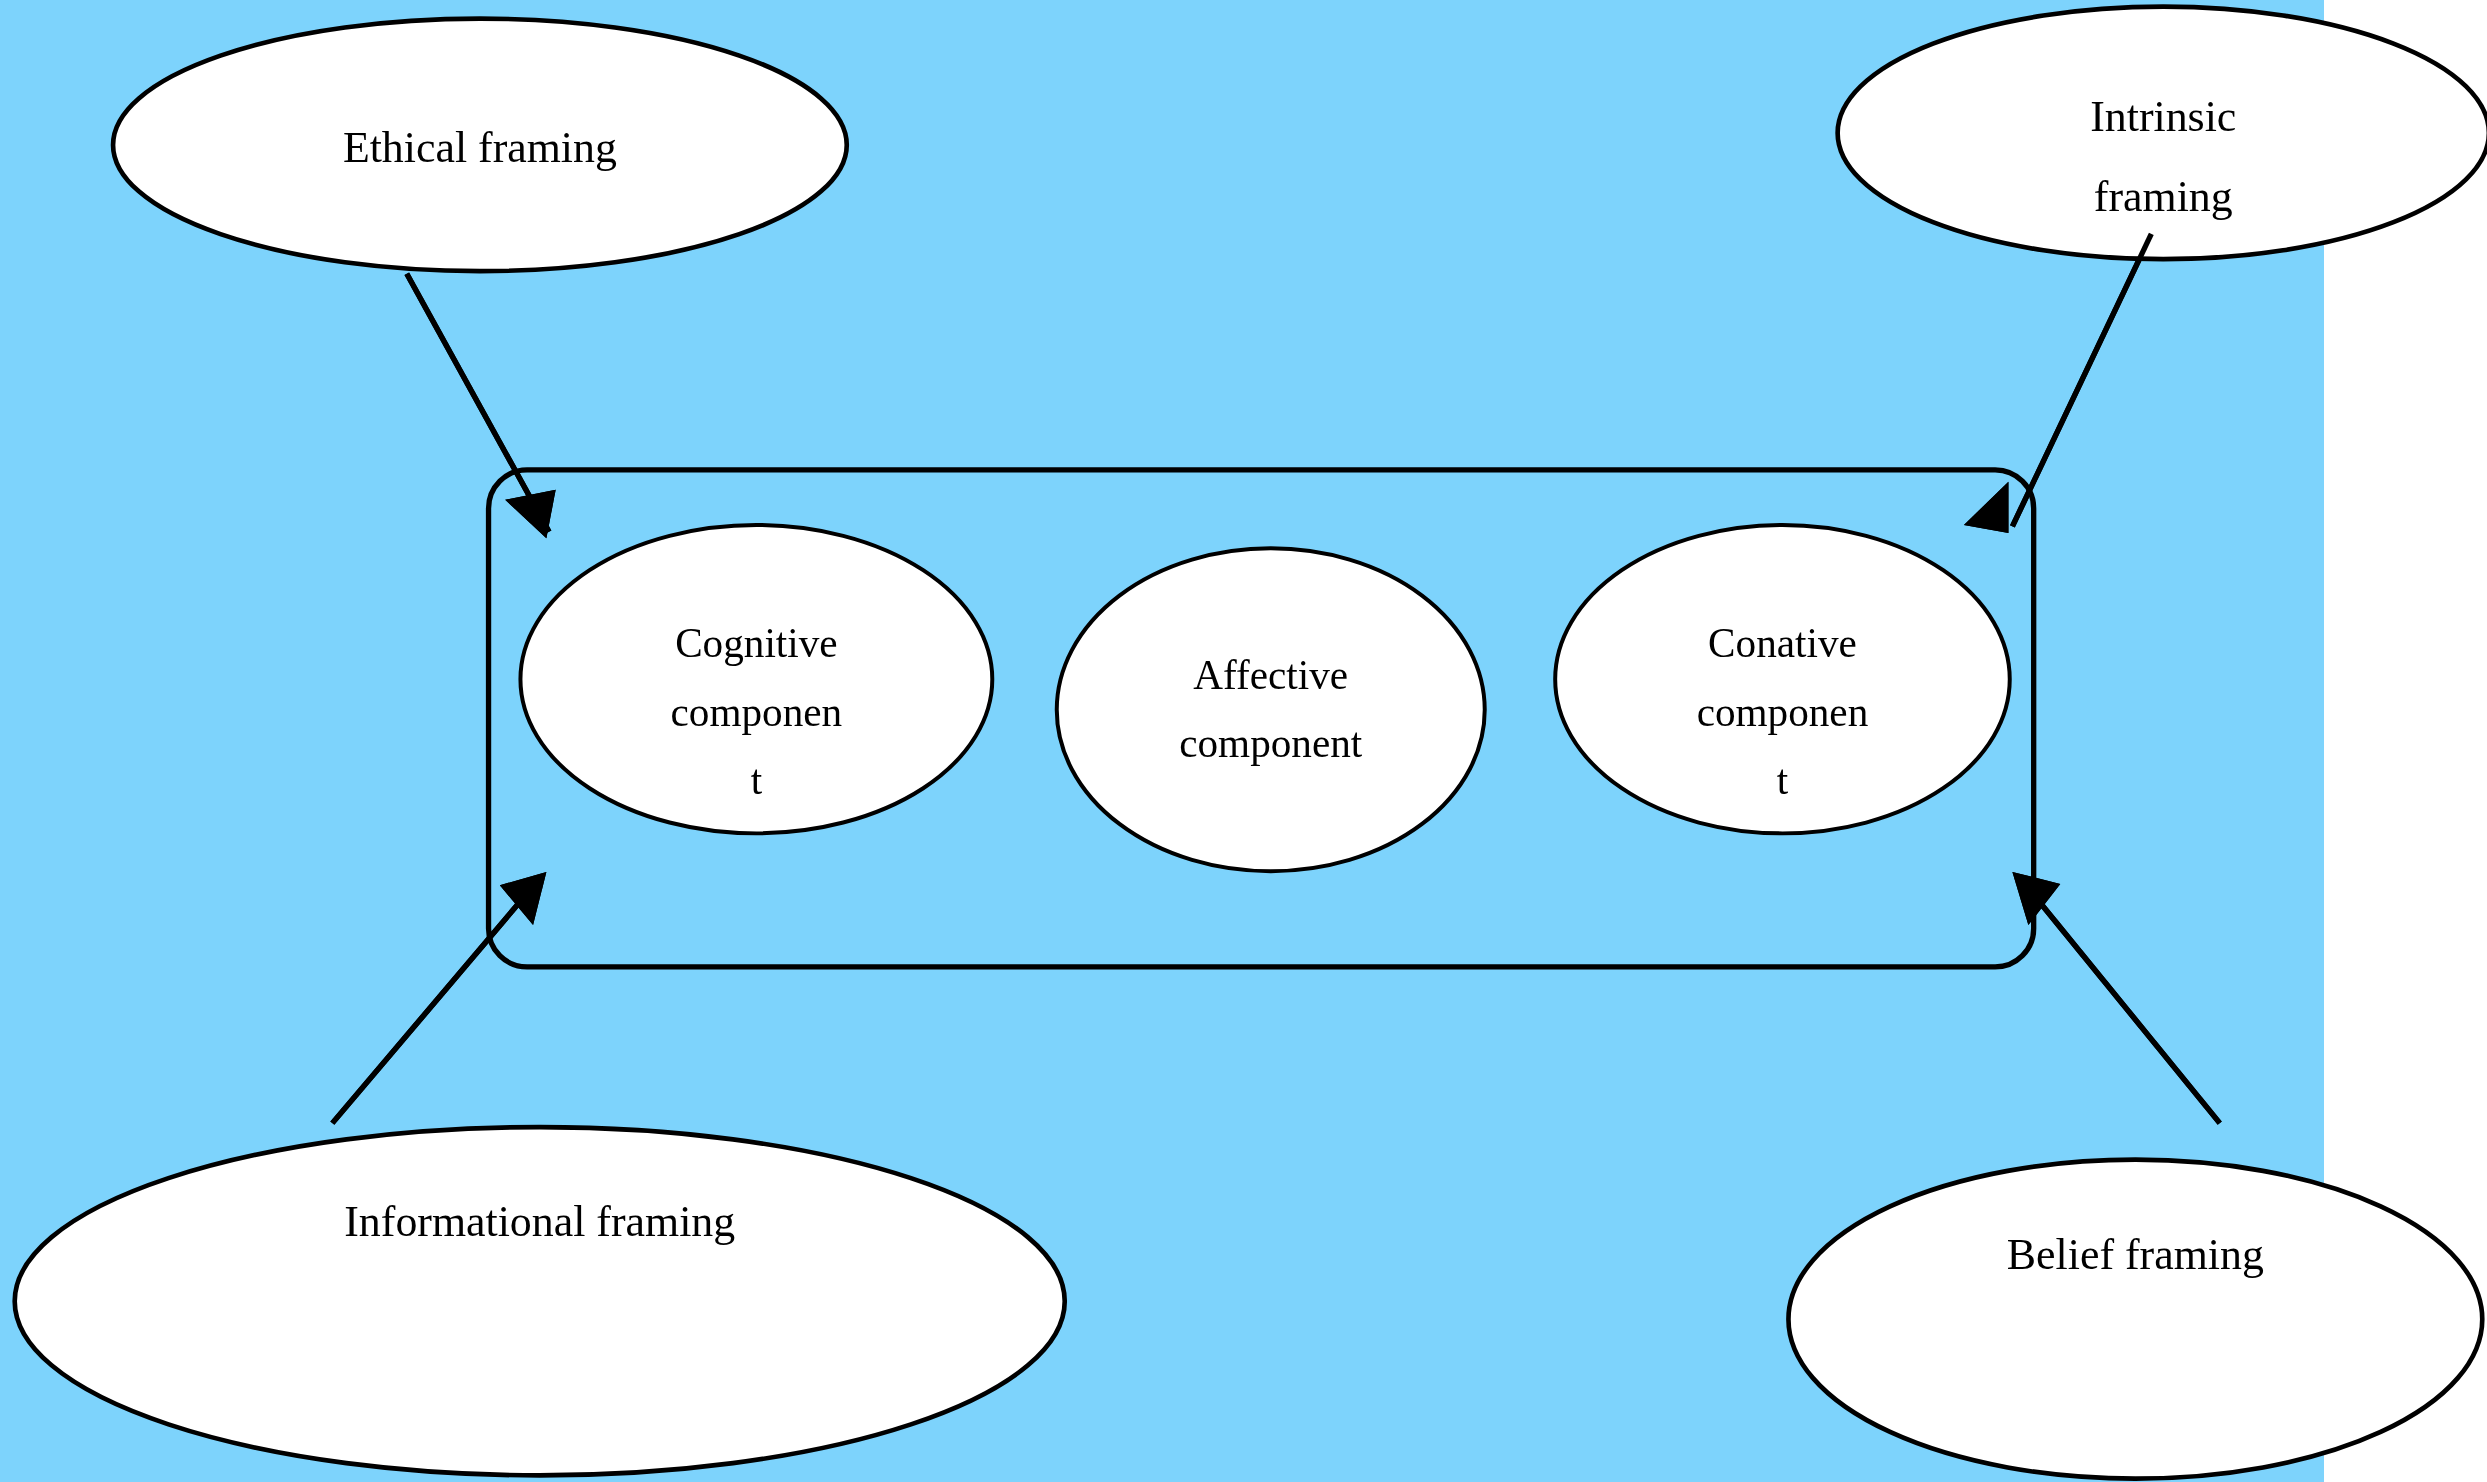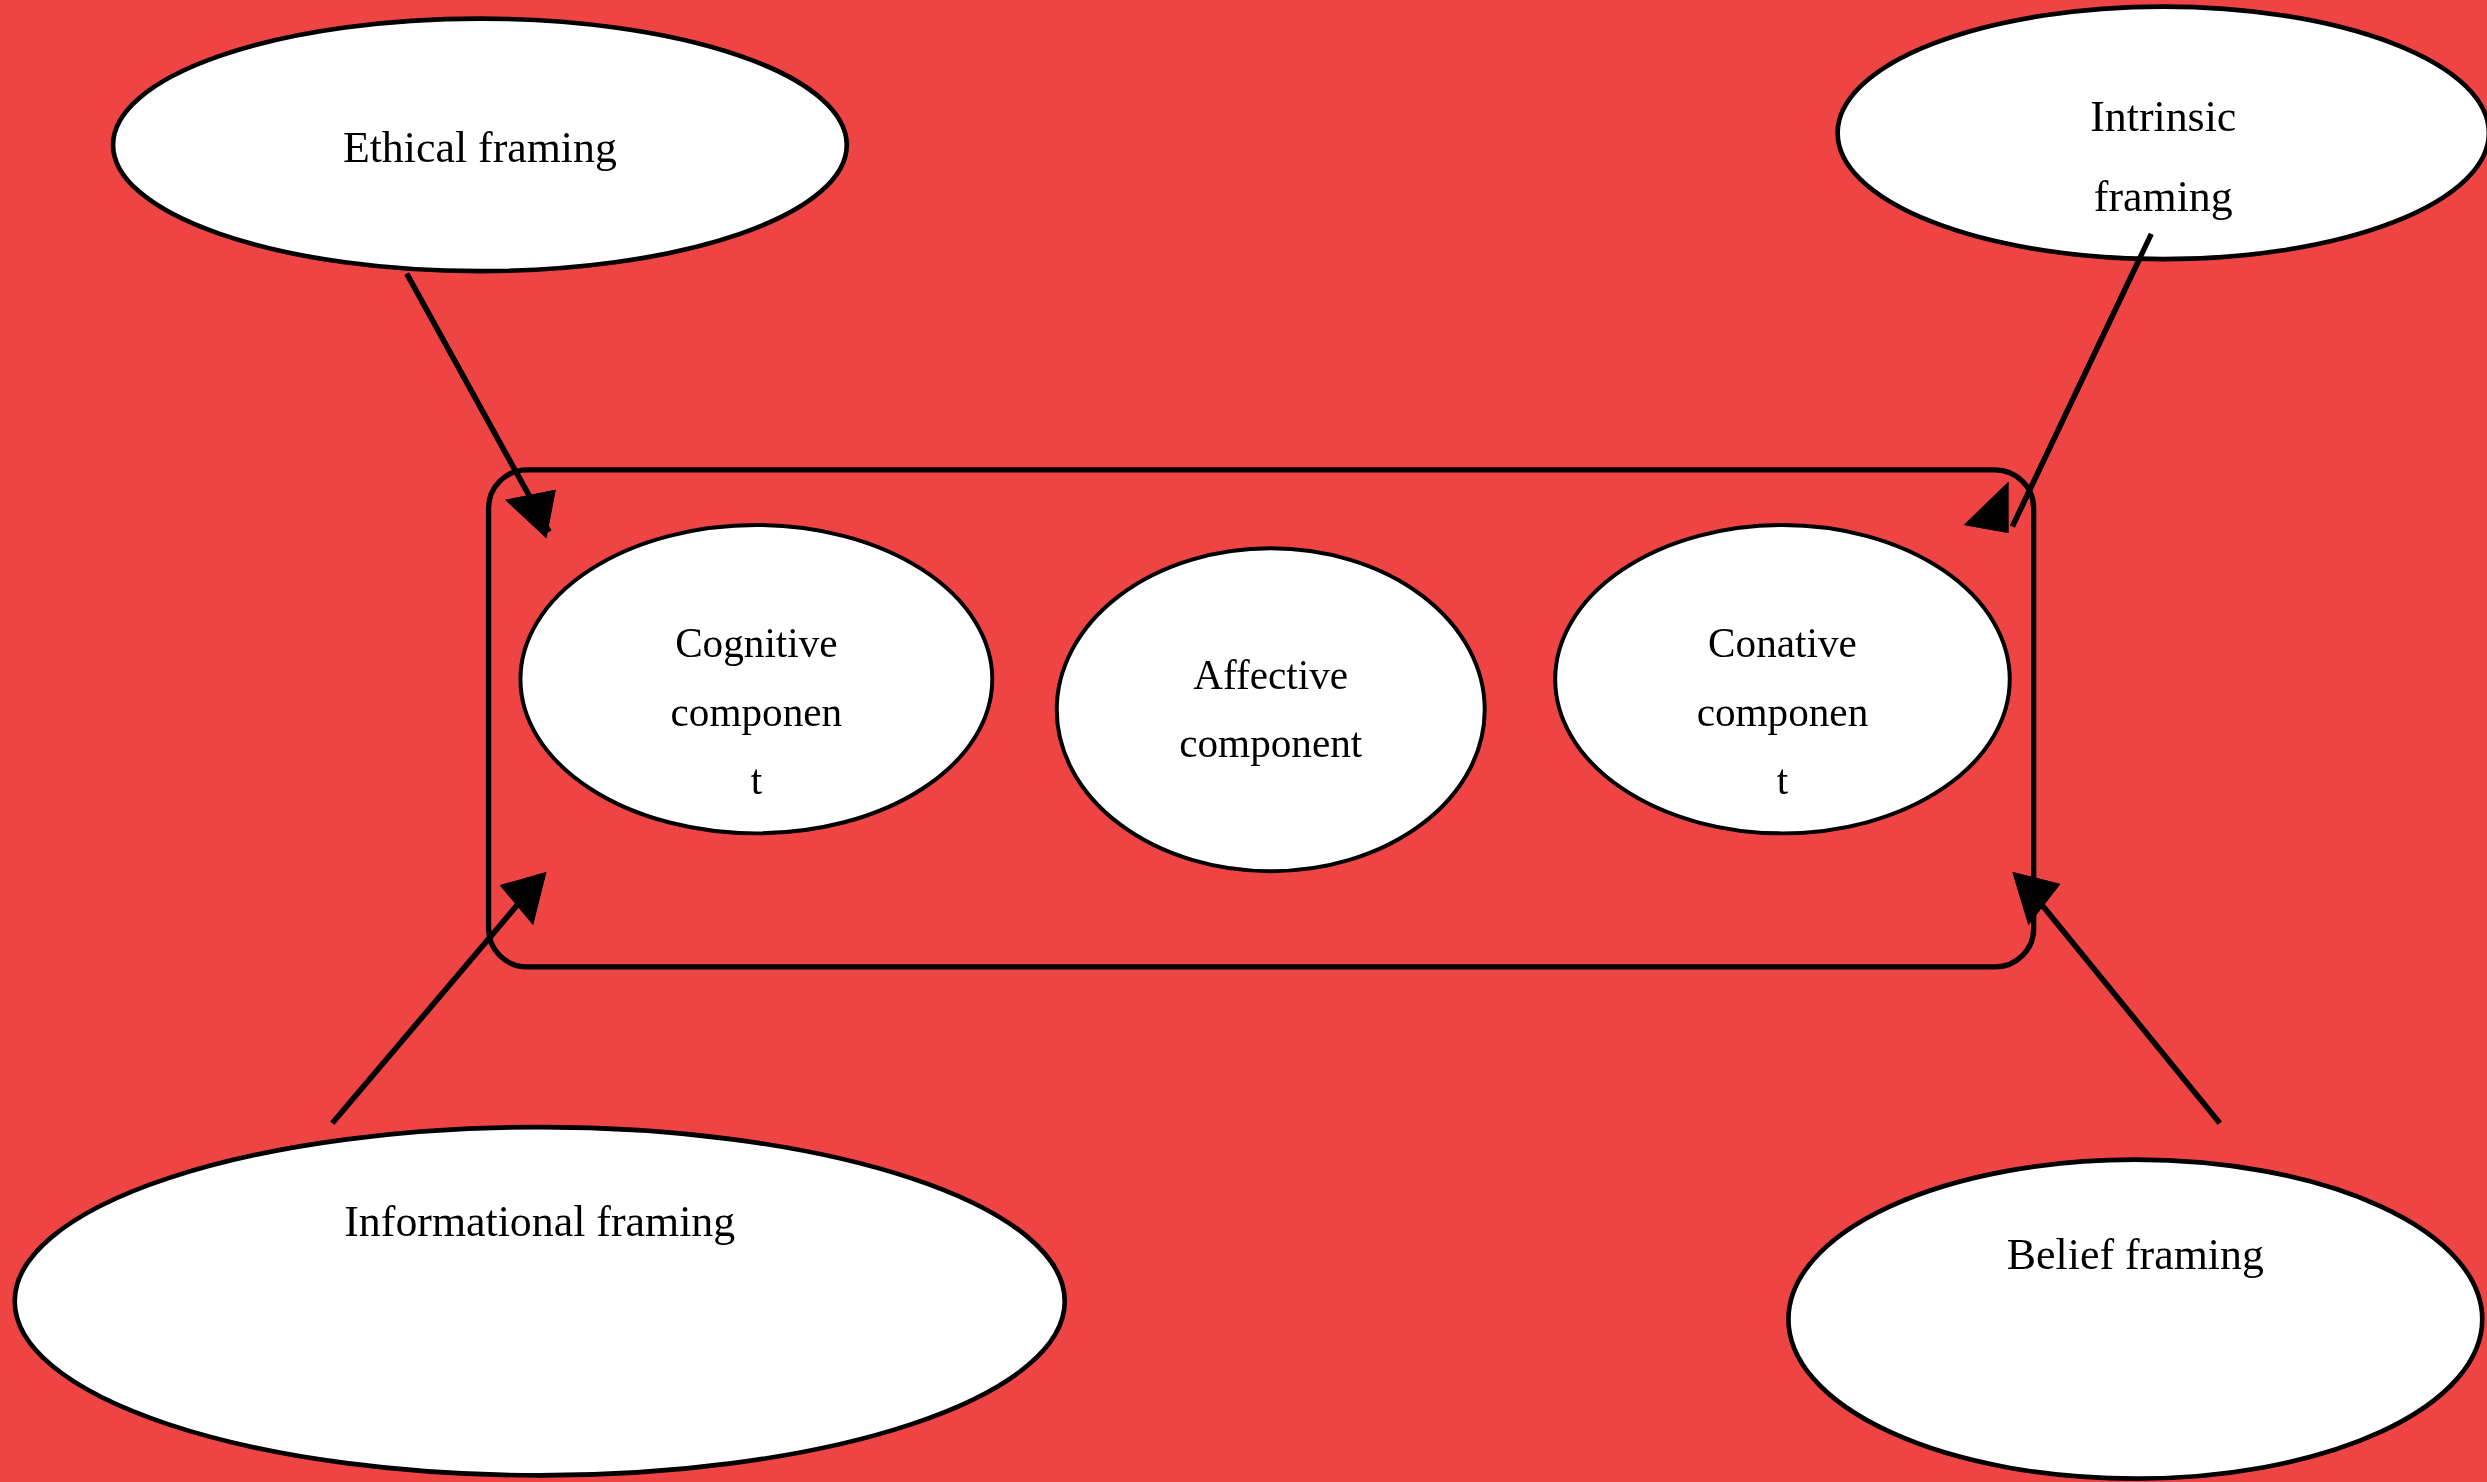--- a/index.html
+++ b/index.html
@@ -9,23 +9,24 @@
     background: #ffffff;
   }
   body {
     width: 2487px;
     height: 1482px;
     font-family: "Liberation Serif", "DejaVu Serif", serif;
     overflow: hidden;
   }
   #diagram-root {
     position: relative;
-    width: 2487px;
+    width: 2281px;
     height: 1482px;
-    background: #ef4444;
+    background: #7dd3fc;
+    padding-left: 43px;
   }
   svg#diagram-canvas {
     position: absolute;
     top: 0;
     left: 0;
     width: 2487px;
     height: 1482px;
     display: block;
   }
   .shape-outline {

